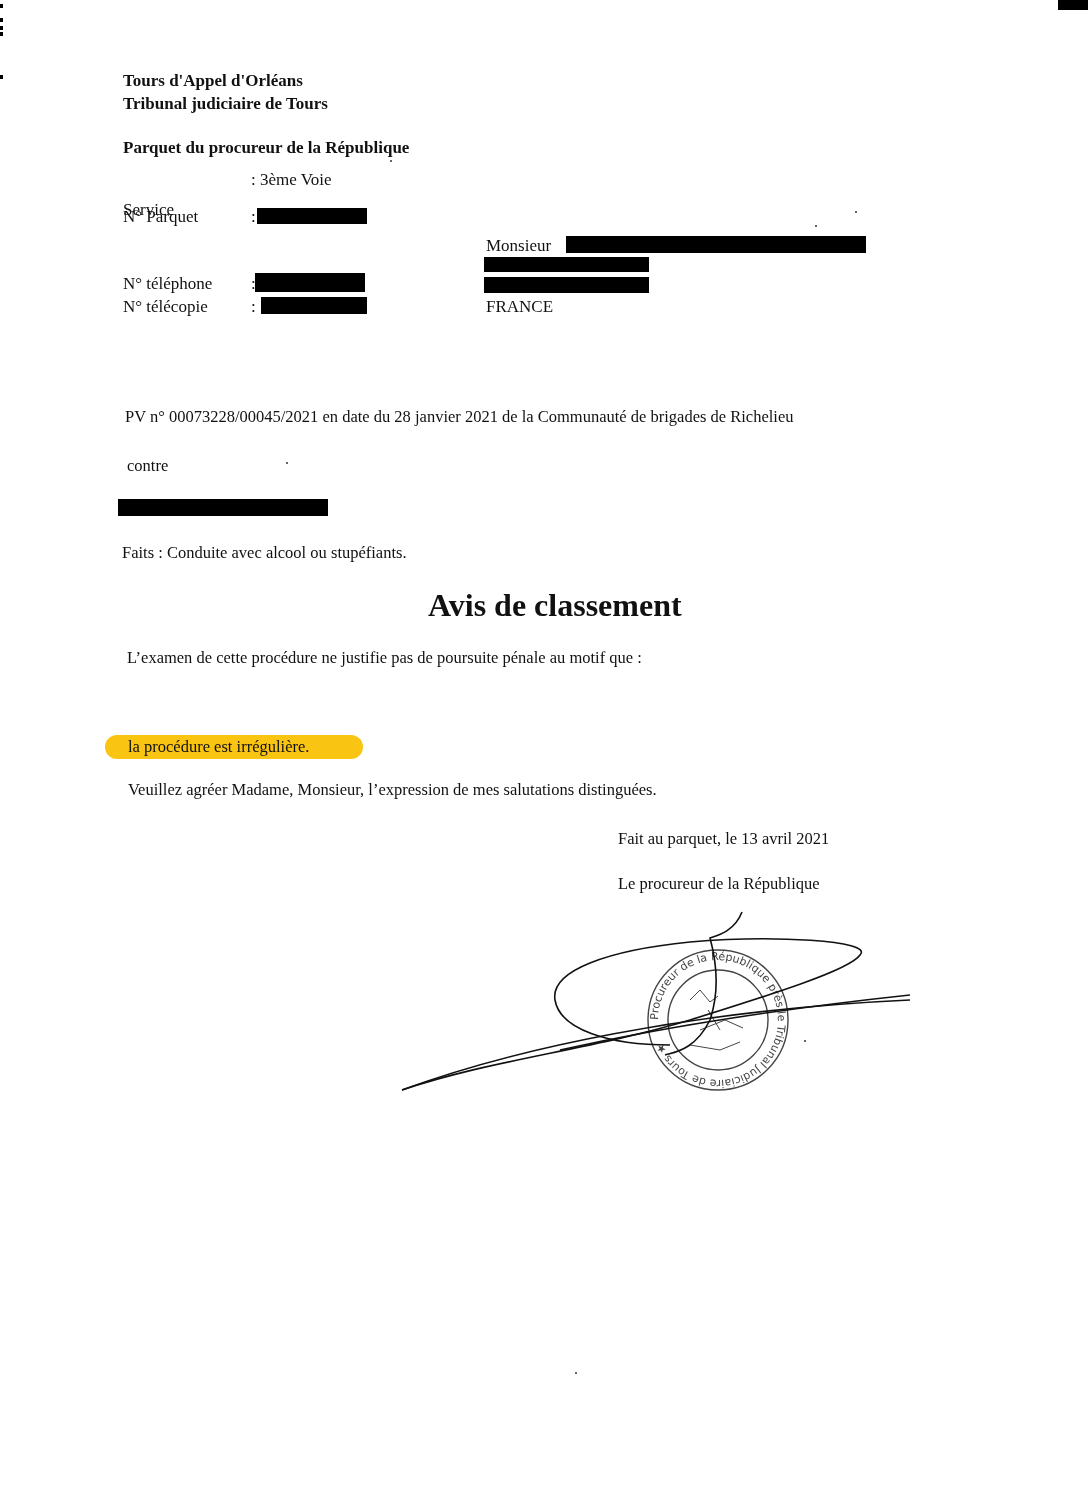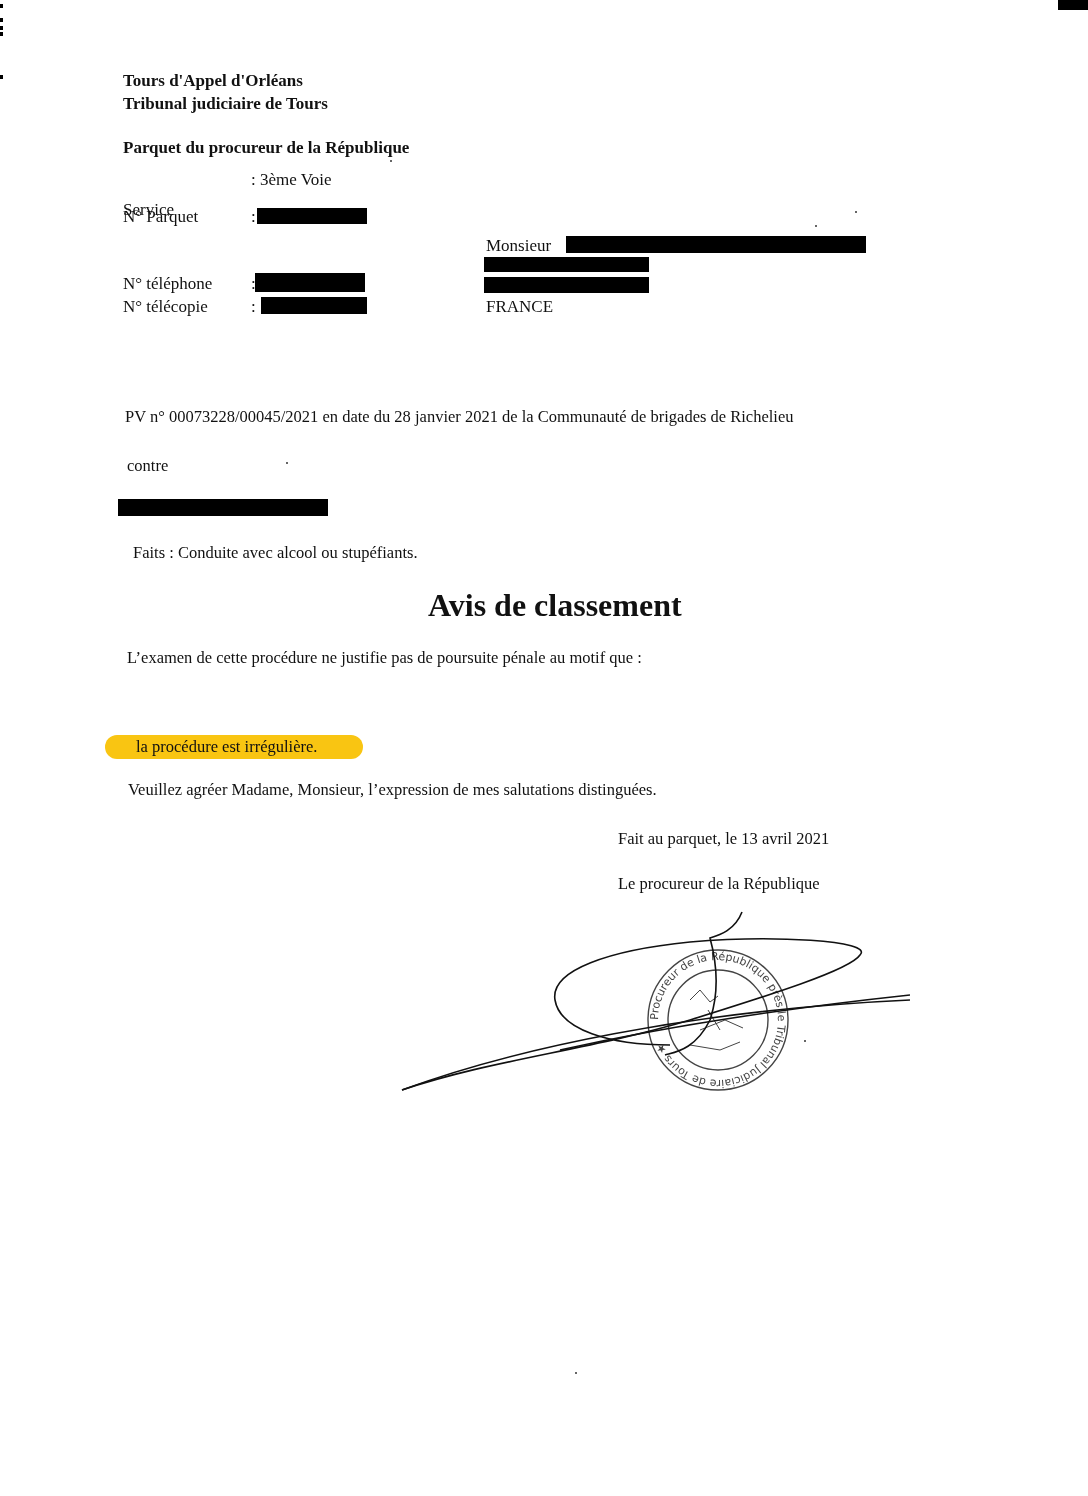--- a/index.html
+++ b/index.html
@@ -47,28 +47,28 @@
 
 <div class="abs f17" style="left:486px; top:236px;">Monsieur</div>
 <div class="redact" style="left:566px; top:236px; width:300px; height:17px;"></div>
 <div class="redact" style="left:484px; top:257px; width:165px; height:15px;"></div>
 <div class="redact" style="left:484px; top:277px; width:165px; height:16px;"></div>
 <div class="abs f17" style="left:486px; top:297px;text-align:right;">FRANCE</div>
 
 <div class="abs f16" style="left:125px; top:407px;">PV n° 00073228/00045/2021 en date du 28 janvier 2021 de la Communauté de brigades de Richelieu</div>
 <div class="abs f16" style="left:127px; top:456px;">contre</div>
 <div class="redact" style="left:118px; top:499px; width:210px; height:17px;"></div>
-<div class="abs f16" style="left:133px; top:543px;">Faits : Conduite avec alcool ou stupéfiants.</div>
+<div class="abs f16" style="left:122px; top:543px;">Faits : Conduite avec alcool ou stupéfiants.</div>
 
 <div class="abs title" style="left:428px; top:587px;">Avis de classement</div>
 
 <div class="abs f16" style="left:127px; top:648px;">L’examen de cette procédure ne justifie pas de poursuite pénale au motif que :</div>
 
 <div class="highlight" style="left:105px; top:735px; width:258px; height:24px;"></div>
-<div class="abs f16" style="left:136px; top:737px;text-align:right;">la procédure est irrégulière.</div>
+<div class="abs f16" style="left:128px; top:737px;text-align:right;">la procédure est irrégulière.</div>
 
 <div class="abs f16" style="left:128px; top:780px;text-align:center;">Veuillez agréer Madame, Monsieur, l’expression de mes salutations distinguées.</div>
 
 <div class="abs f16" style="left:618px; top:829px;">Fait au parquet, le 13 avril 2021</div>
 <div class="abs f16" style="left:618px; top:874px;">Le procureur de la République</div>
 
 <svg class="sig" width="520" height="200" viewBox="0 0 520 200">
 
   <g fill="none" stroke="#444" stroke-width="1.4">
     <circle cx="328" cy="120" r="70"></circle>

